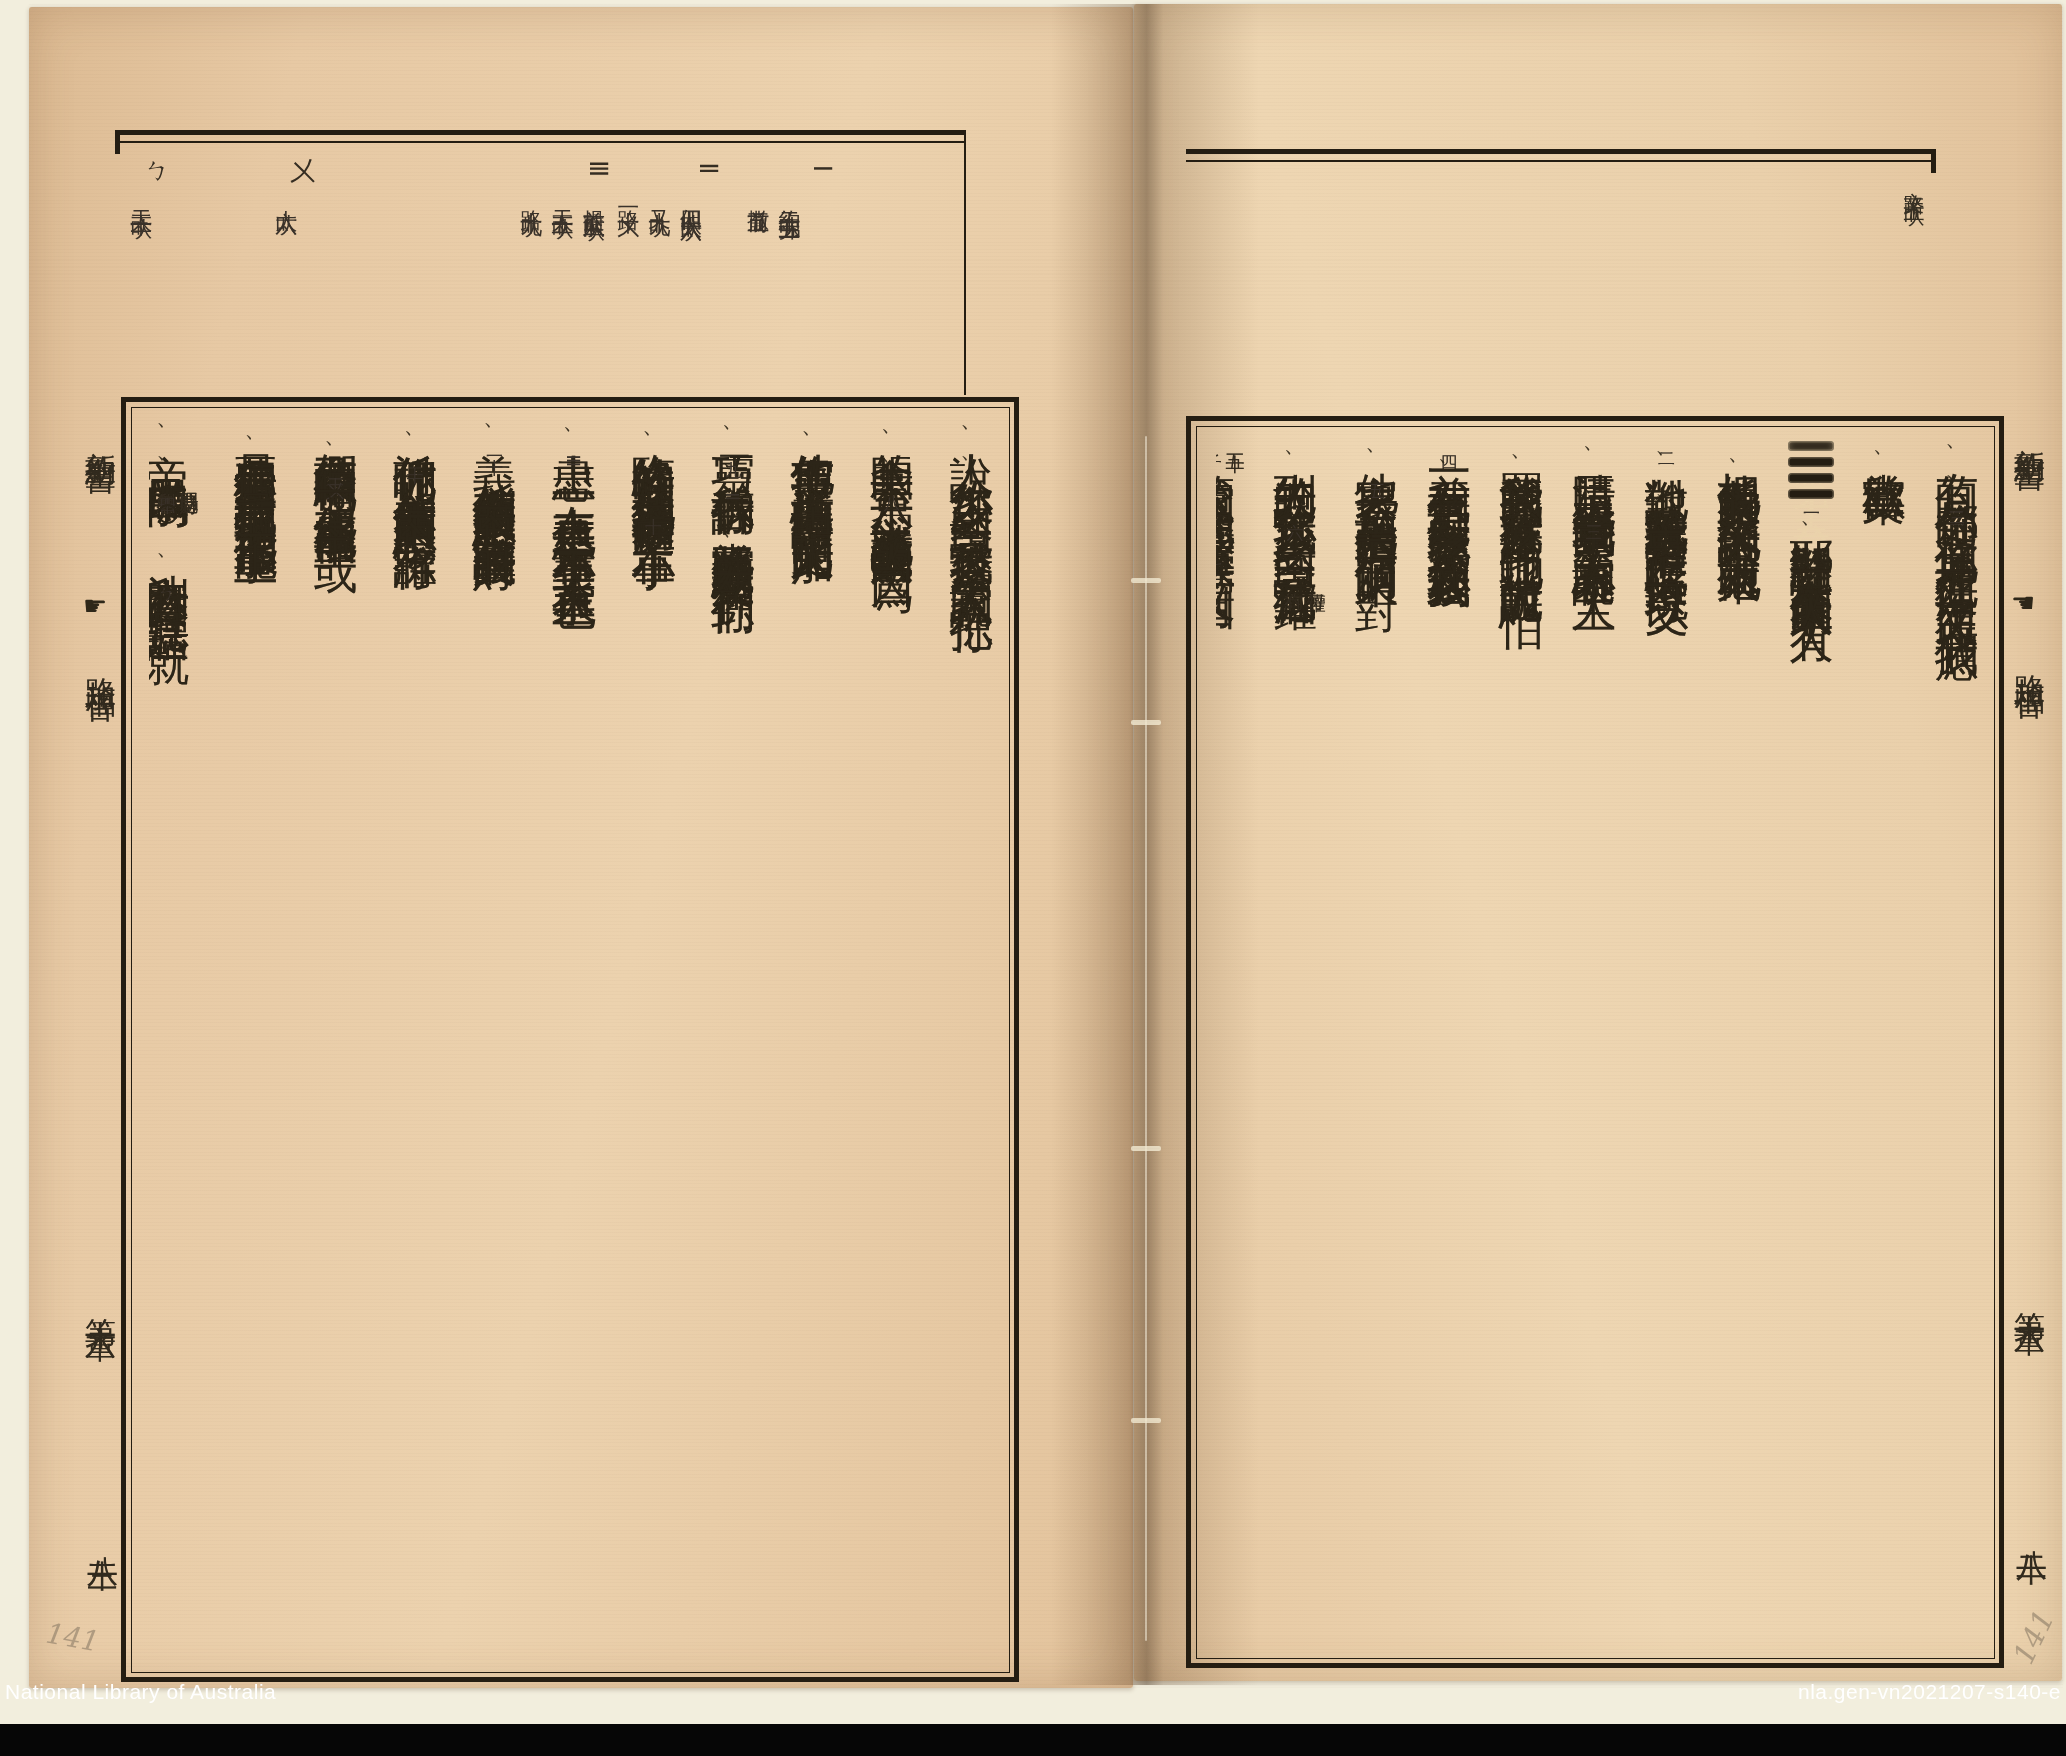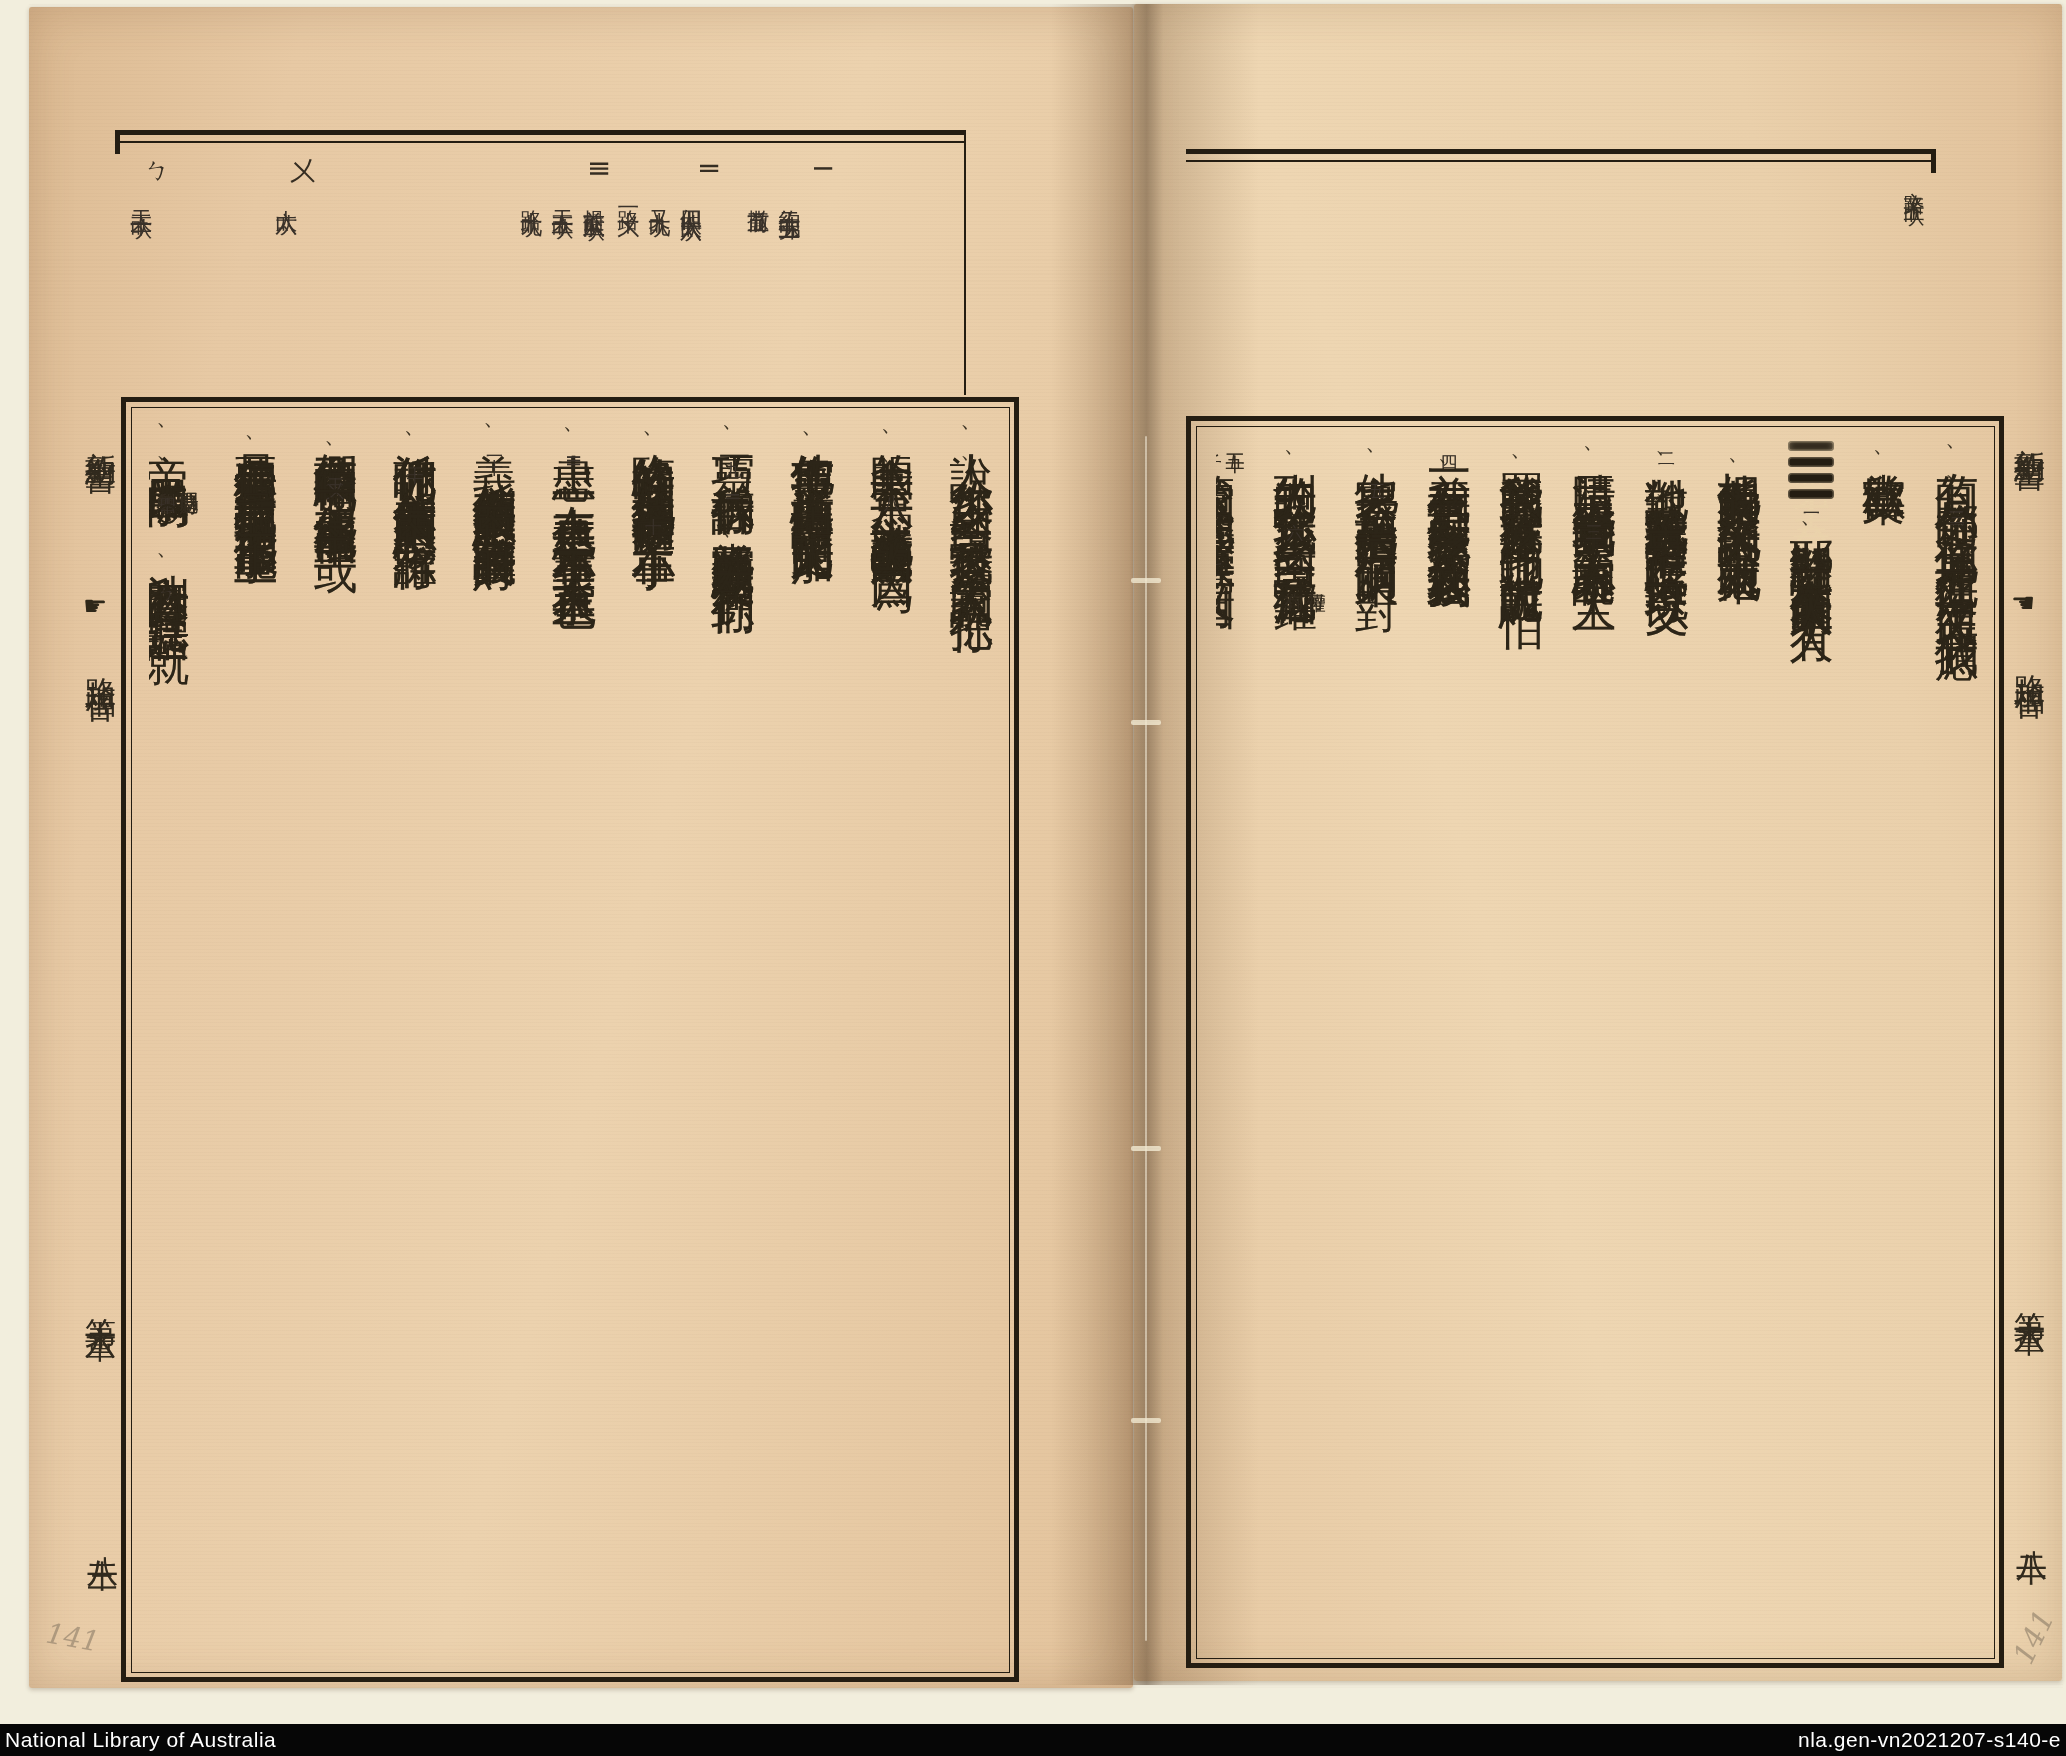--- a/index.html
+++ b/index.html
@@ -50,21 +50,21 @@
     letter-spacing:4px;color:#312a1e;text-shadow:0 0 0.5px rgba(40,30,15,.4);}
   .hand{position:absolute;font-size:27px;color:#2e2719;}
   .corner{position:absolute;writing-mode:vertical-rl;text-orientation:upright;font-size:21px;
     letter-spacing:3.5px;color:#362f23;}
   
   .pencil{position:absolute;font-family:"DejaVu Serif",serif;font-style:italic;
     color:rgba(115,102,86,.48);}
   #pencil-left{left:46px;top:1621px;font-size:28px;transform:rotate(10deg);}
   #pencil-right{left:2006px;top:1620px;font-size:29px;transform:rotate(-64deg);}
   .footer{left:0;top:1724px;width:2066px;height:33px;background:#060606;}
-  .footer-text{position:absolute;top:1728px;font-family:"Liberation Sans",sans-serif;
+  .footer-text{position:absolute;top:1680px;font-family:"Liberation Sans",sans-serif;
     font-size:21px;color:#ffffff;letter-spacing:0.5px;}
   #footer-left{left:5px;} #footer-right{right:5px;}
 </style>
 </head>
 <body>
 
 <div class="leaf leaf-left"></div>
 <div class="leaf leaf-right"></div>
 <div class="abs gutter"></div>
 <div class="abs thread"></div>

